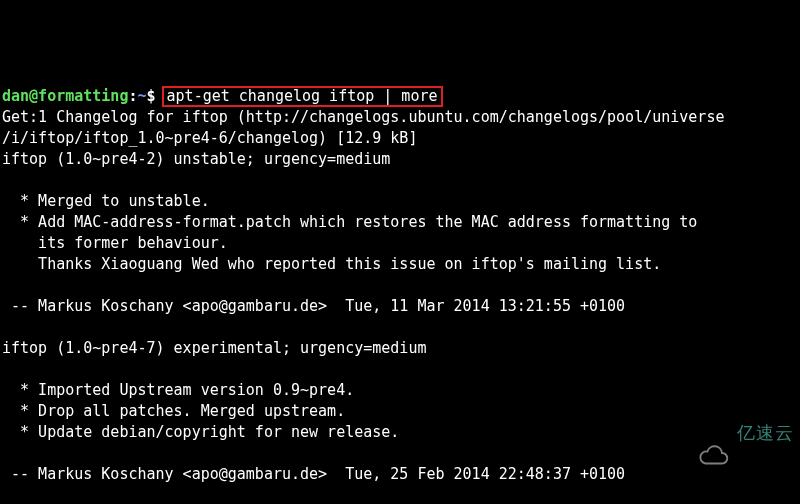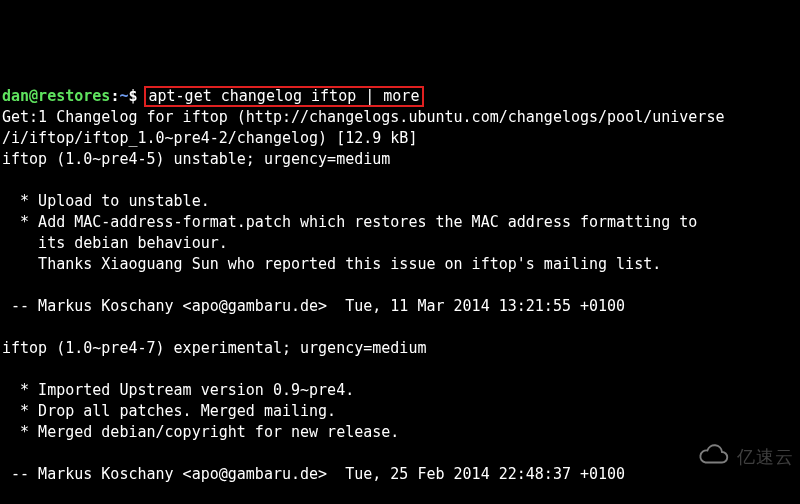--- a/index.html
+++ b/index.html
@@ -33,51 +33,51 @@
       position: relative;
       top: 0px;
     }
     .lines { }
     .watermark {
       position: absolute;
       right: 6px;
       bottom: 10px;
       opacity: 0.55;
       display: flex;
-      align-items: center;
+      align-items: flex-start;
       gap: 6px;
-      color: #737373;
-      font-family: Liberation Mono, monospace;
+      color: #5eead4;
+      font-family: Liberation Serif, serif;
       font-size: 18px;
       letter-spacing: 1px;
     }
     .watermark svg { width: 36px; height: 24px; }
   </style>
 </head>
 <body>
 
 
 
-<div class="lines"><span><span class="prompt-user">dan@restores</span><span class="prompt-white">:</span><span class="prompt-path">~</span><span class="prompt-white">$ </span><span class="highlight-box"><span>apt-get changelog iftop | more</span></span></span>
+<div class="lines"><span><span class="prompt-user">dan@formatting</span><span class="prompt-white">:</span><span class="prompt-path">~</span><span class="prompt-white">$ </span><span class="highlight-box"><span>apt-get changelog iftop | more</span></span></span>
 <span>Get:1 Changelog for iftop (http://changelogs.ubuntu.com/changelogs/pool/universe</span>
-<span>/i/iftop/iftop_1.0~pre4-2/changelog) [12.9 kB]</span>
-<span>iftop (1.0~pre4-5) unstable; urgency=medium</span>
+<span>/i/iftop/iftop_1.0~pre4-6/changelog) [12.9 kB]</span>
+<span>iftop (1.0~pre4-2) unstable; urgency=medium</span>
 <span></span>
-<span>  * Upload to unstable.</span>
+<span>  * Merged to unstable.</span>
 <span>  * Add MAC-address-format.patch which restores the MAC address formatting to</span>
-<span>    its debian behaviour.</span>
-<span>    Thanks Xiaoguang Sun who reported this issue on iftop's mailing list.</span>
+<span>    its former behaviour.</span>
+<span>    Thanks Xiaoguang Wed who reported this issue on iftop's mailing list.</span>
 <span></span>
 <span> -- Markus Koschany &lt;apo@gambaru.de&gt;  Tue, 11 Mar 2014 13:21:55 +0100</span>
 <span></span>
 <span>iftop (1.0~pre4-7) experimental; urgency=medium</span>
 <span></span>
 <span>  * Imported Upstream version 0.9~pre4.</span>
-<span>  * Drop all patches. Merged mailing.</span>
-<span>  * Merged debian/copyright for new release.</span>
+<span>  * Drop all patches. Merged upstream.</span>
+<span>  * Update debian/copyright for new release.</span>
 <span></span>
 <span> -- Markus Koschany &lt;apo@gambaru.de&gt;  Tue, 25 Feb 2014 22:48:37 +0100</span>
 <span></span>
 
 <span></span>
 
 </div>
 
 <div class="watermark">
   <span>

